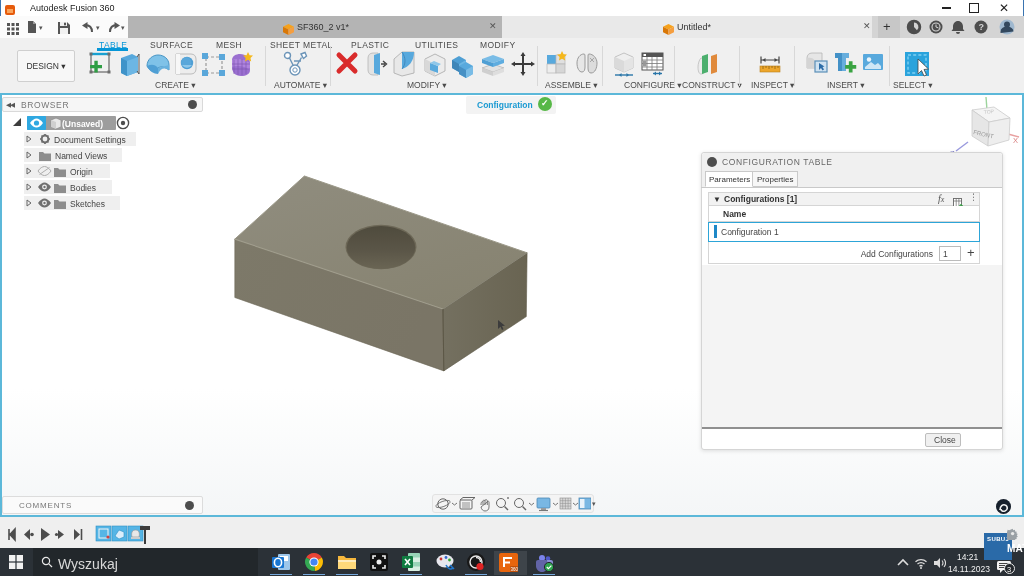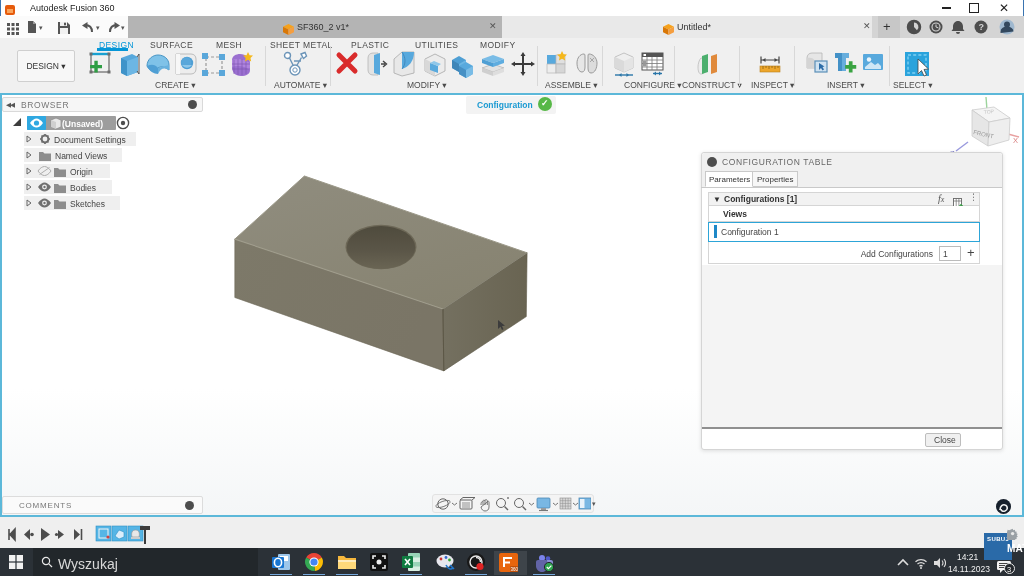--- a/index.html
+++ b/index.html
@@ -149,21 +149,21 @@
  <circle cx="76" cy="8" r="6.5" fill="#4d4d4d"></circle>
  <text x="73.5" y="11.3" font-size="9" fill="#d4d4d4" font-family="Liberation Sans" font-weight="bold">?</text>
 
  <circle cx="102" cy="8" r="7.5" fill="#9fb8cf"></circle>
  <circle cx="102" cy="5.5" r="3" fill="#33485e"></circle>
  <path d="M95.5 12.5 a6.5 5 0 0 1 13 0 L95.5 14 Z" fill="#33485e"></path>
 </svg>
 </div>
 
 <div class="abs" id="ribbon"></div>
-<div class="abs rtab active" style="left:99px;">DESIGN</div>
+<div class="abs rtab active" style="left:99px;">TABLE</div>
 <div class="abs" style="left:97px;top:48px;width:31px;height:2.5px;background:#0696d7;"></div>
 <div class="abs rtab" style="left:150px;">SURFACE</div>
 <div class="abs rtab" style="left:216px;">MESH</div>
 <div class="abs rtab" style="left:270px;">SHEET METAL</div>
 <div class="abs rtab" style="left:351px;">PLASTIC</div>
 <div class="abs rtab" style="left:415px;">UTILITIES</div>
 <div class="abs rtab" style="left:480px;">MODIFY</div>
 <div class="abs" id="designbtn">DESIGN ▾</div>
 <div class="abs glabel" style="left:155px;">CREATE ▾</div>
 <div class="abs glabel" style="left:274px;">AUTOMATE ▾</div>
@@ -542,21 +542,21 @@
 <div class="abs" style="left:953px;top:194px;width:11px;height:10px;">
 <svg width="11" height="10">
       <rect x="0.5" y="0.5" width="8" height="8" fill="#fff" stroke="#666" stroke-width="0.9"></rect>
       <path d="M0.5 3 h8 M3.2 0.5 v8 M5.9 0.5 v8" stroke="#666" stroke-width="0.7"></path>
       <path d="M8 6 v4 M6 8 h4" stroke="#3a9e46" stroke-width="1.4"></path>
     </svg>
 </div>
 <div class="abs" style="left:969px;top:192px;font-size:9px;color:#555;">⋮</div>
 
 <div class="abs" style="left:708px;top:206px;width:272px;height:16px;background:#fff;border:1px solid #d5d5d5;border-top:none;box-sizing:border-box;"></div>
-<div class="abs" style="left:723px;top:209px;font-size:8.5px;font-weight:bold;color:#333;">Views</div>
+<div class="abs" style="left:723px;top:209px;font-size:8.5px;font-weight:bold;color:#333;">Name</div>
 
 <div class="abs" style="left:708px;top:222px;width:272px;height:20px;background:#fff;border:1.5px solid #2da5d8;box-sizing:border-box;"></div>
 <div class="abs" style="left:714px;top:225px;width:3px;height:13px;background:#1e88c7;"></div>
 <div class="abs" style="left:721px;top:227px;font-size:8.5px;color:#444;">Configuration 1</div>
 
 <div class="abs" style="left:708px;top:242px;width:272px;height:22px;background:#fff;border:1px solid #d5d5d5;border-top:none;box-sizing:border-box;"></div>
 <div class="abs" style="left:840px;top:249px;width:93px;font-size:8.5px;color:#444;text-align:right;">Add Configurations</div>
 <div class="abs" style="left:939px;top:246px;width:22px;height:15px;background:#fff;border:1px solid #bbb;box-sizing:border-box;"></div>
 <div class="abs" style="left:943px;top:249px;font-size:8.5px;color:#444;">1</div>
 <div class="abs" style="left:967px;top:245px;font-size:13px;color:#444;">+</div>

